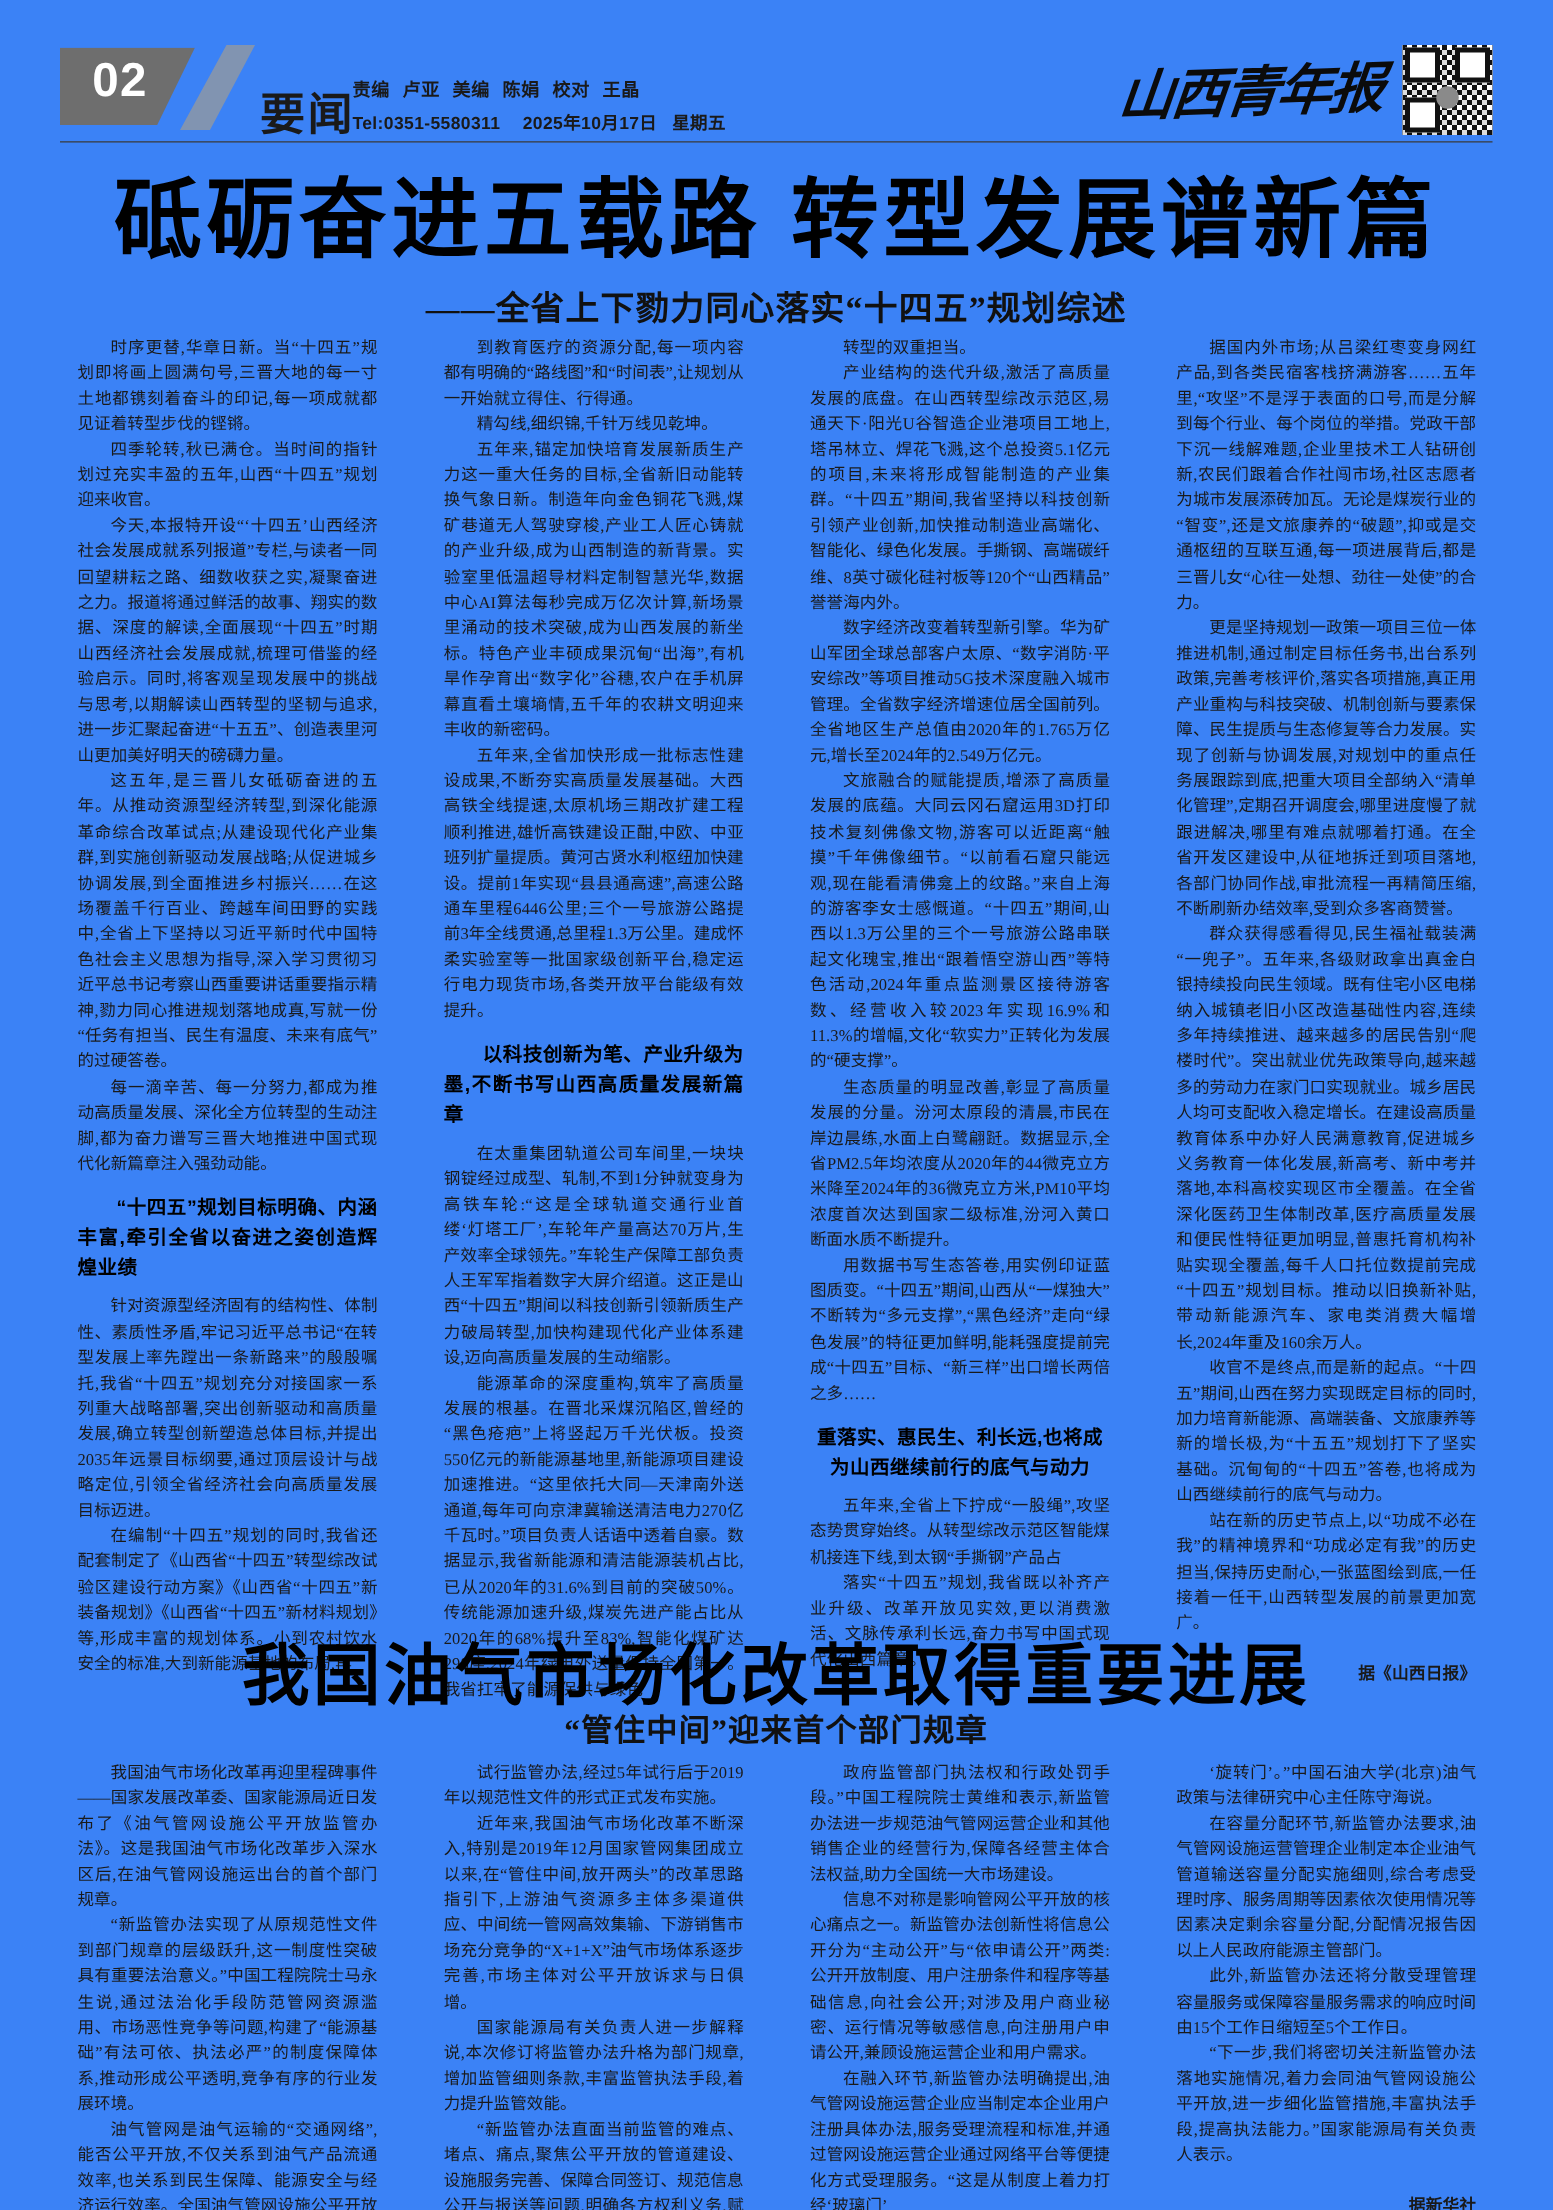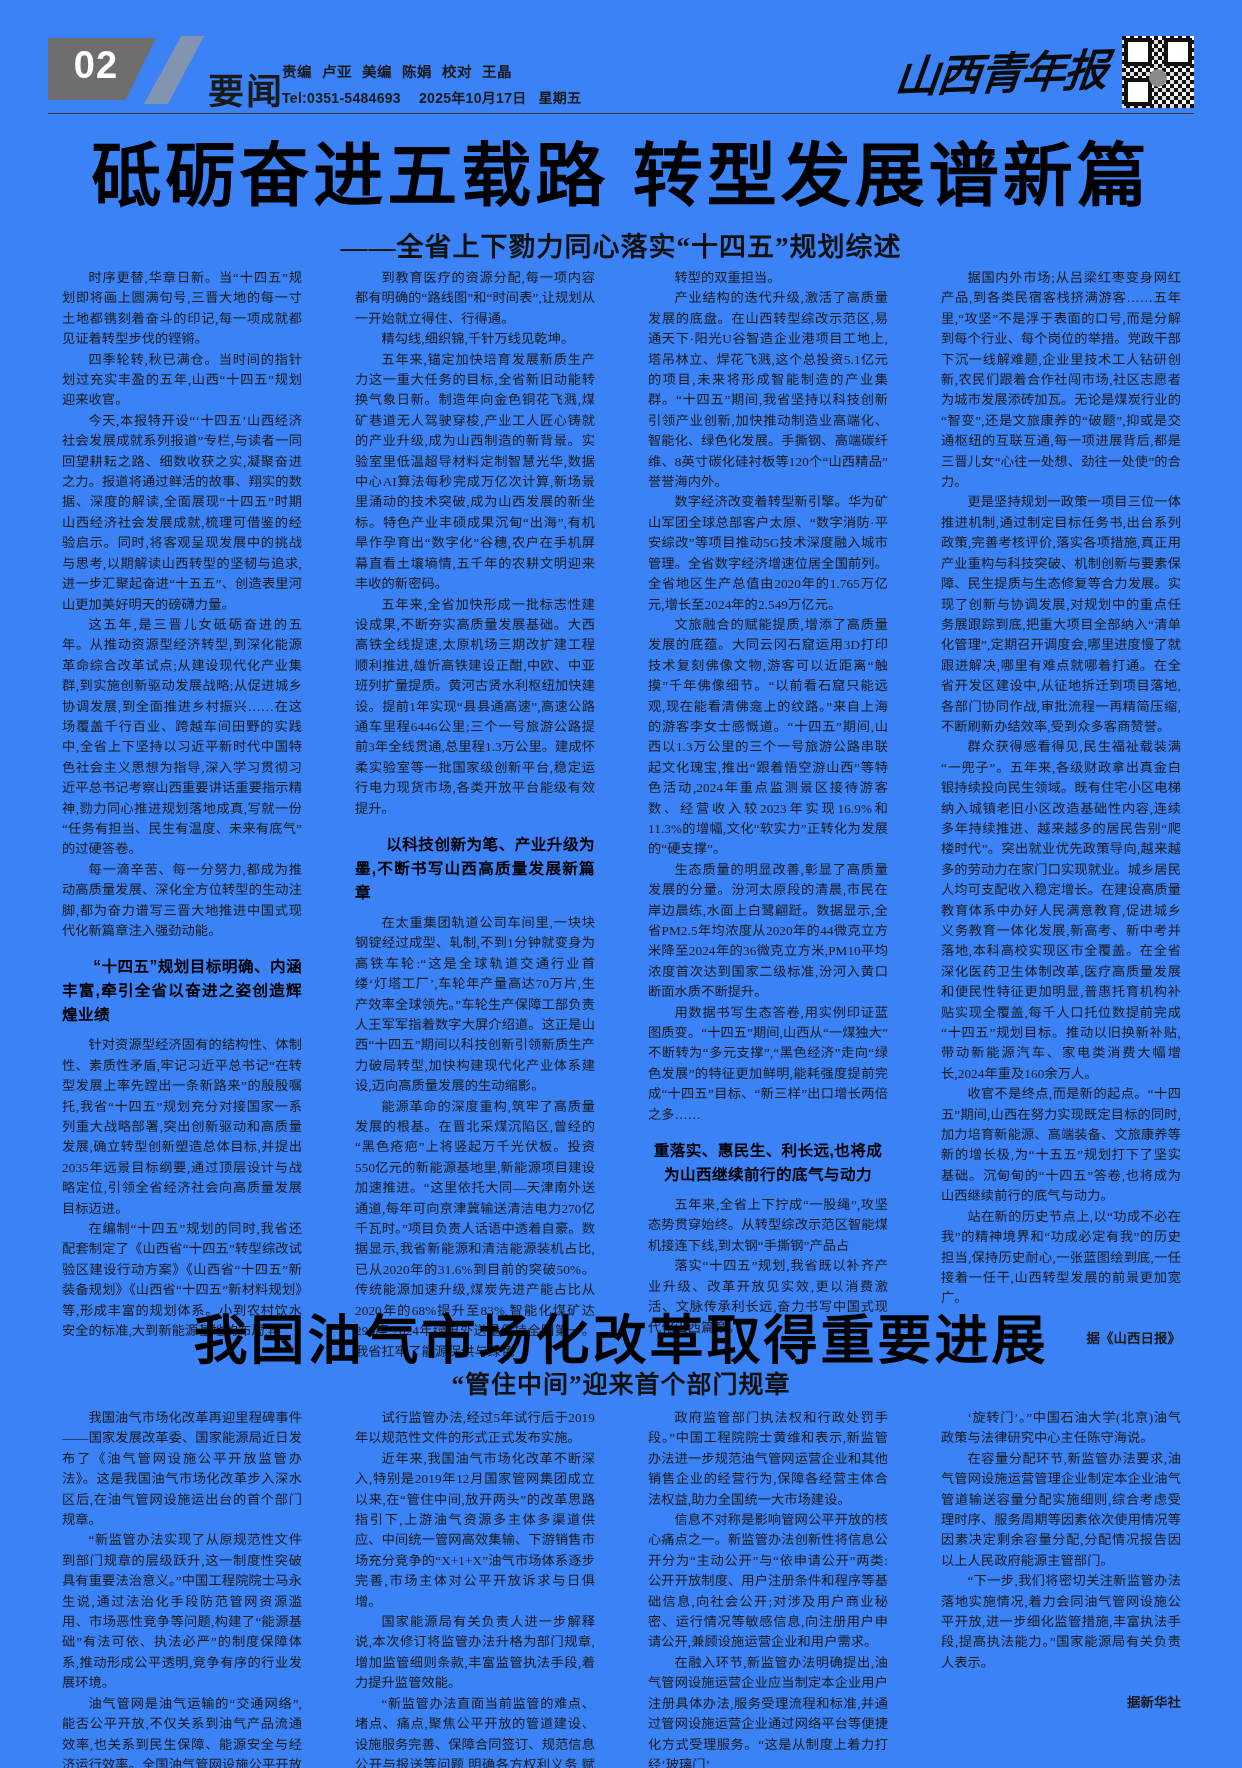--- a/index.html
+++ b/index.html
@@ -297,21 +297,21 @@
     <div class="badge-slash"></div>
     <div class="page-badge-num">02</div>
 
     <div class="section-name">要闻</div>
 
     <div class="credit-block">
       <div class="credit-line1">
         <span>责编</span><span>卢亚</span><span>美编</span><span>陈娟</span><span>校对</span><span>王晶</span>
       </div>
       <div class="credit-line2">
-        <span class="tel">Tel:0351-5484693</span><span class="date">2025年10月17日</span><span>星期五</span>
+        <span class="tel">Tel:0351-5580311</span><span class="date">2025年10月17日</span><span>星期五</span>
       </div>
     </div>
 
     <div class="brand-wrap">
       <div class="brand-title">山西青年报</div>
       <div class="qr">
         <div class="qr-dot"></div>
         <div class="qr-center"></div>
       </div>
     </div>
@@ -394,19 +394,20 @@
     <div class="col">
       <p>政府监管部门执法权和行政处罚手段。”中国工程院院士黄维和表示,新监管办法进一步规范油气管网运营企业和其他销售企业的经营行为,保障各经营主体合法权益,助力全国统一大市场建设。</p>
       <p>信息不对称是影响管网公平开放的核心痛点之一。新监管办法创新性将信息公开分为“主动公开”与“依申请公开”两类:公开开放制度、用户注册条件和程序等基础信息,向社会公开;对涉及用户商业秘密、运行情况等敏感信息,向注册用户申请公开,兼顾设施运营企业和用户需求。</p>
       <p>在融入环节,新监管办法明确提出,油气管网设施运营企业应当制定本企业用户注册具体办法,服务受理流程和标准,并通过管网设施运营企业通过网络平台等便捷化方式受理服务。“这是从制度上着力打经‘玻璃门’</p>
     </div>
     <div class="col-gap"></div>
 
     <div class="col">
       <p>‘旋转门’。”中国石油大学(北京)油气政策与法律研究中心主任陈守海说。</p>
       <p>在容量分配环节,新监管办法要求,油气管网设施运营管理企业制定本企业油气管道输送容量分配实施细则,综合考虑受理时序、服务周期等因素依次使用情况等因素决定剩余容量分配,分配情况报告因以上人民政府能源主管部门。</p>
+      <p>此外,新监管办法还将分散受理管理容量服务或保障容量服务需求的响应时间由15个工作日缩短至5个工作日。</p>
       <p>“下一步,我们将密切关注新监管办法落地实施情况,着力会同油气管网设施公平开放,进一步细化监管措施,丰富执法手段,提高执法能力。”国家能源局有关负责人表示。</p>
       <div class="source">据新华社</div>
     </div>
 
   </div>
 
 </div>
 
 </body></html>

